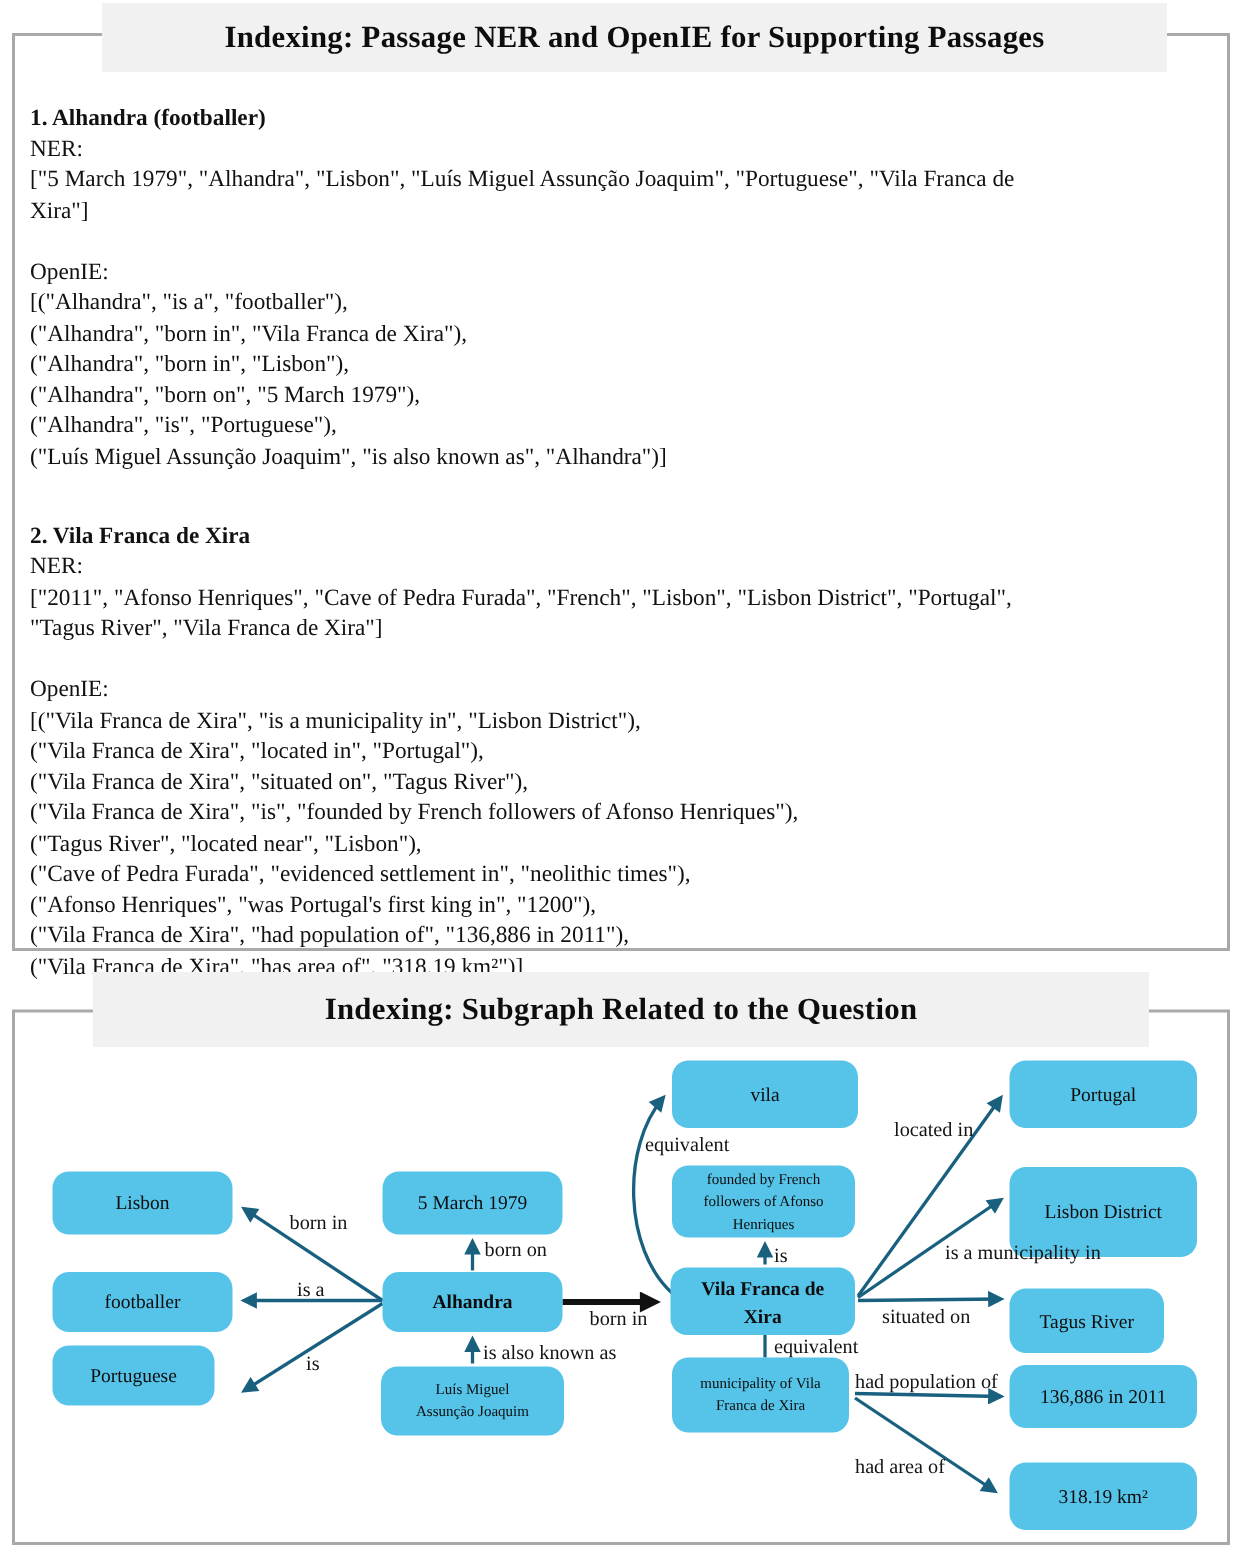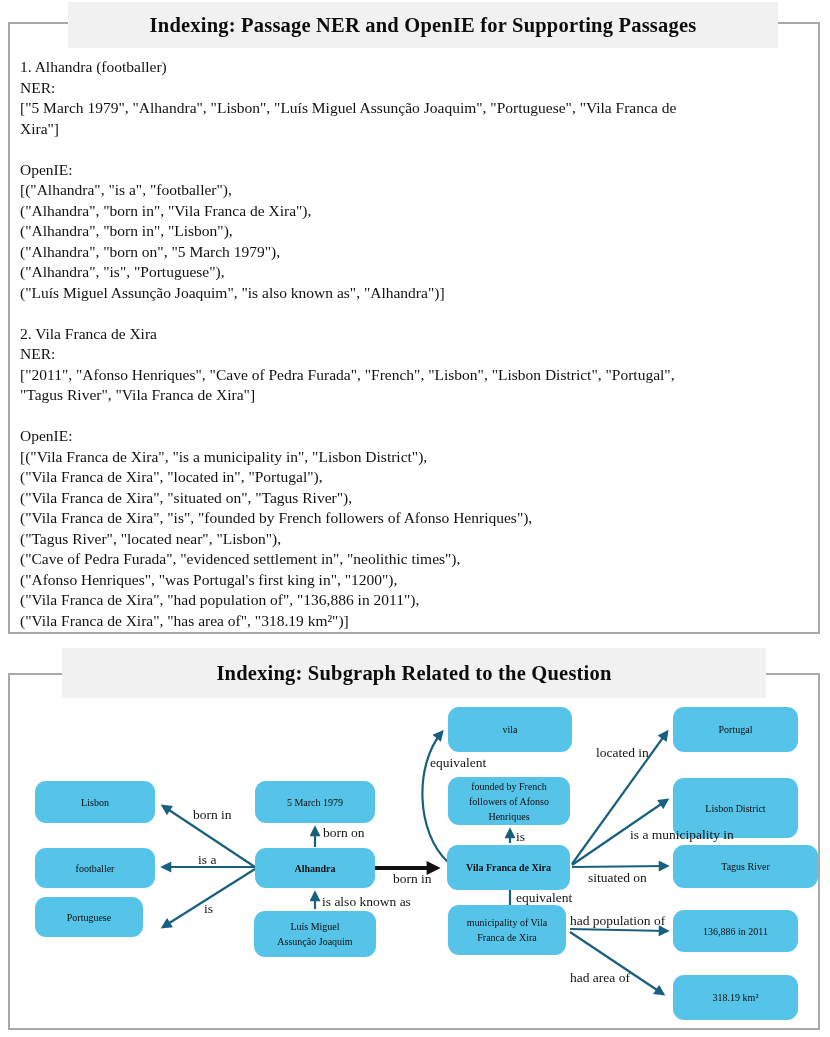--- a/index.html
+++ b/index.html
@@ -19,32 +19,32 @@
     font-weight: bold; font-size: 20.5px; color: #0d0d0d;
     letter-spacing: 0.2px;
   }
   
   .p1-content {
     position: absolute; left: 10px; top: 55px; width: 790px;
     padding: 0 18px 0 10px;
     font-size: 15.5px; line-height: 20.5px; z-index: 2;
   }
   .t-line { min-height: 20.5px; white-space: nowrap; }
-  .t-line.bold { font-weight: normal; }
+  .t-line.bold { font-weight: bold; margin-top: 12px; }
   .t-line.blank { min-height: 20.5px; }
   
   .graph {
     position: absolute; left: 10px; top: 675px; width: 808px; height: 353px;
     z-index: 2;
   }
   .graph svg { position: absolute; left: 0; top: 0; }
   .gnode {
     position: absolute; background: #56c4e9; border-radius: 11px;
     display: flex; align-items: center; justify-content: center;
-    text-align: center; font-size: 10px; color: #0d0d0d; z-index: 4;
+    text-align: center; font-size: 13px; color: #0d0d0d; z-index: 4;
   }
   .gnode.bold { font-weight: bold; }
   .gnode.small { font-size: 10px; line-height: 15px; }
   .elabel {
     position: absolute; font-size: 13.5px; color: #141414;
     white-space: nowrap; z-index: 5;
   }
 </style>
 </head>
 <body>
@@ -126,21 +126,21 @@
   <div class="gnode" style="left:25px; top:222px; width:108px; height:40px;">Portuguese</div>
   <div class="gnode" style="left:245px; top:106px; width:120px; height:42px;text-align:center;">5 March 1979</div>
   <div class="gnode bold" style="left:245px; top:173px; width:120px; height:40px;">Alhandra</div>
   <div class="gnode small" style="left:244px; top:236px; width:122px; height:46px; padding:0 18px;">Luís Miguel Assunção Joaquim</div>
   <div class="gnode" style="left:438px; top:32px; width:124px; height:45px;">vila</div>
   <div class="gnode small" style="left:438px; top:102px; width:122px; height:48px; padding:0 6px;">founded by French followers of Afonso Henriques</div>
   <div class="gnode bold" style="left:437px; top:170px; width:123px; height:45px; padding:0 17px; line-height:19px;">Vila Franca de Xira</div>
   <div class="gnode small" style="left:438px; top:230px; width:118px; height:50px; padding:0 6px;">municipality of Vila Franca de Xira</div>
   <div class="gnode" style="left:663px; top:32px; width:125px; height:45px;">Portugal</div>
   <div class="gnode" style="left:663px; top:103px; width:125px; height:60px;">Lisbon District</div>
-  <div class="gnode" style="left:663px; top:170px; width:145px; height:43px;">Tagus River</div>
+  <div class="gnode" style="left:663px; top:184px; width:103px; height:43px;">Tagus River</div>
   <div class="gnode" style="left:663px; top:235px; width:125px; height:42px;">136,886 in 2011</div>
   <div class="gnode" style="left:663px; top:300px; width:125px; height:45px;">318.19 km²</div>
 
   <span class="elabel" style="left:183px; top:132px;">born in</span>
   <span class="elabel" style="left:188px; top:177px;">is a</span>
   <span class="elabel" style="left:194px; top:226px;">is</span>
   <span class="elabel" style="left:313px; top:150px;">born on</span>
   <span class="elabel" style="left:312px; top:219px;">is also known as</span>
   <span class="elabel" style="left:383px; top:196px;">born in</span>
   <span class="elabel" style="left:420px; top:80px;">equivalent</span>

